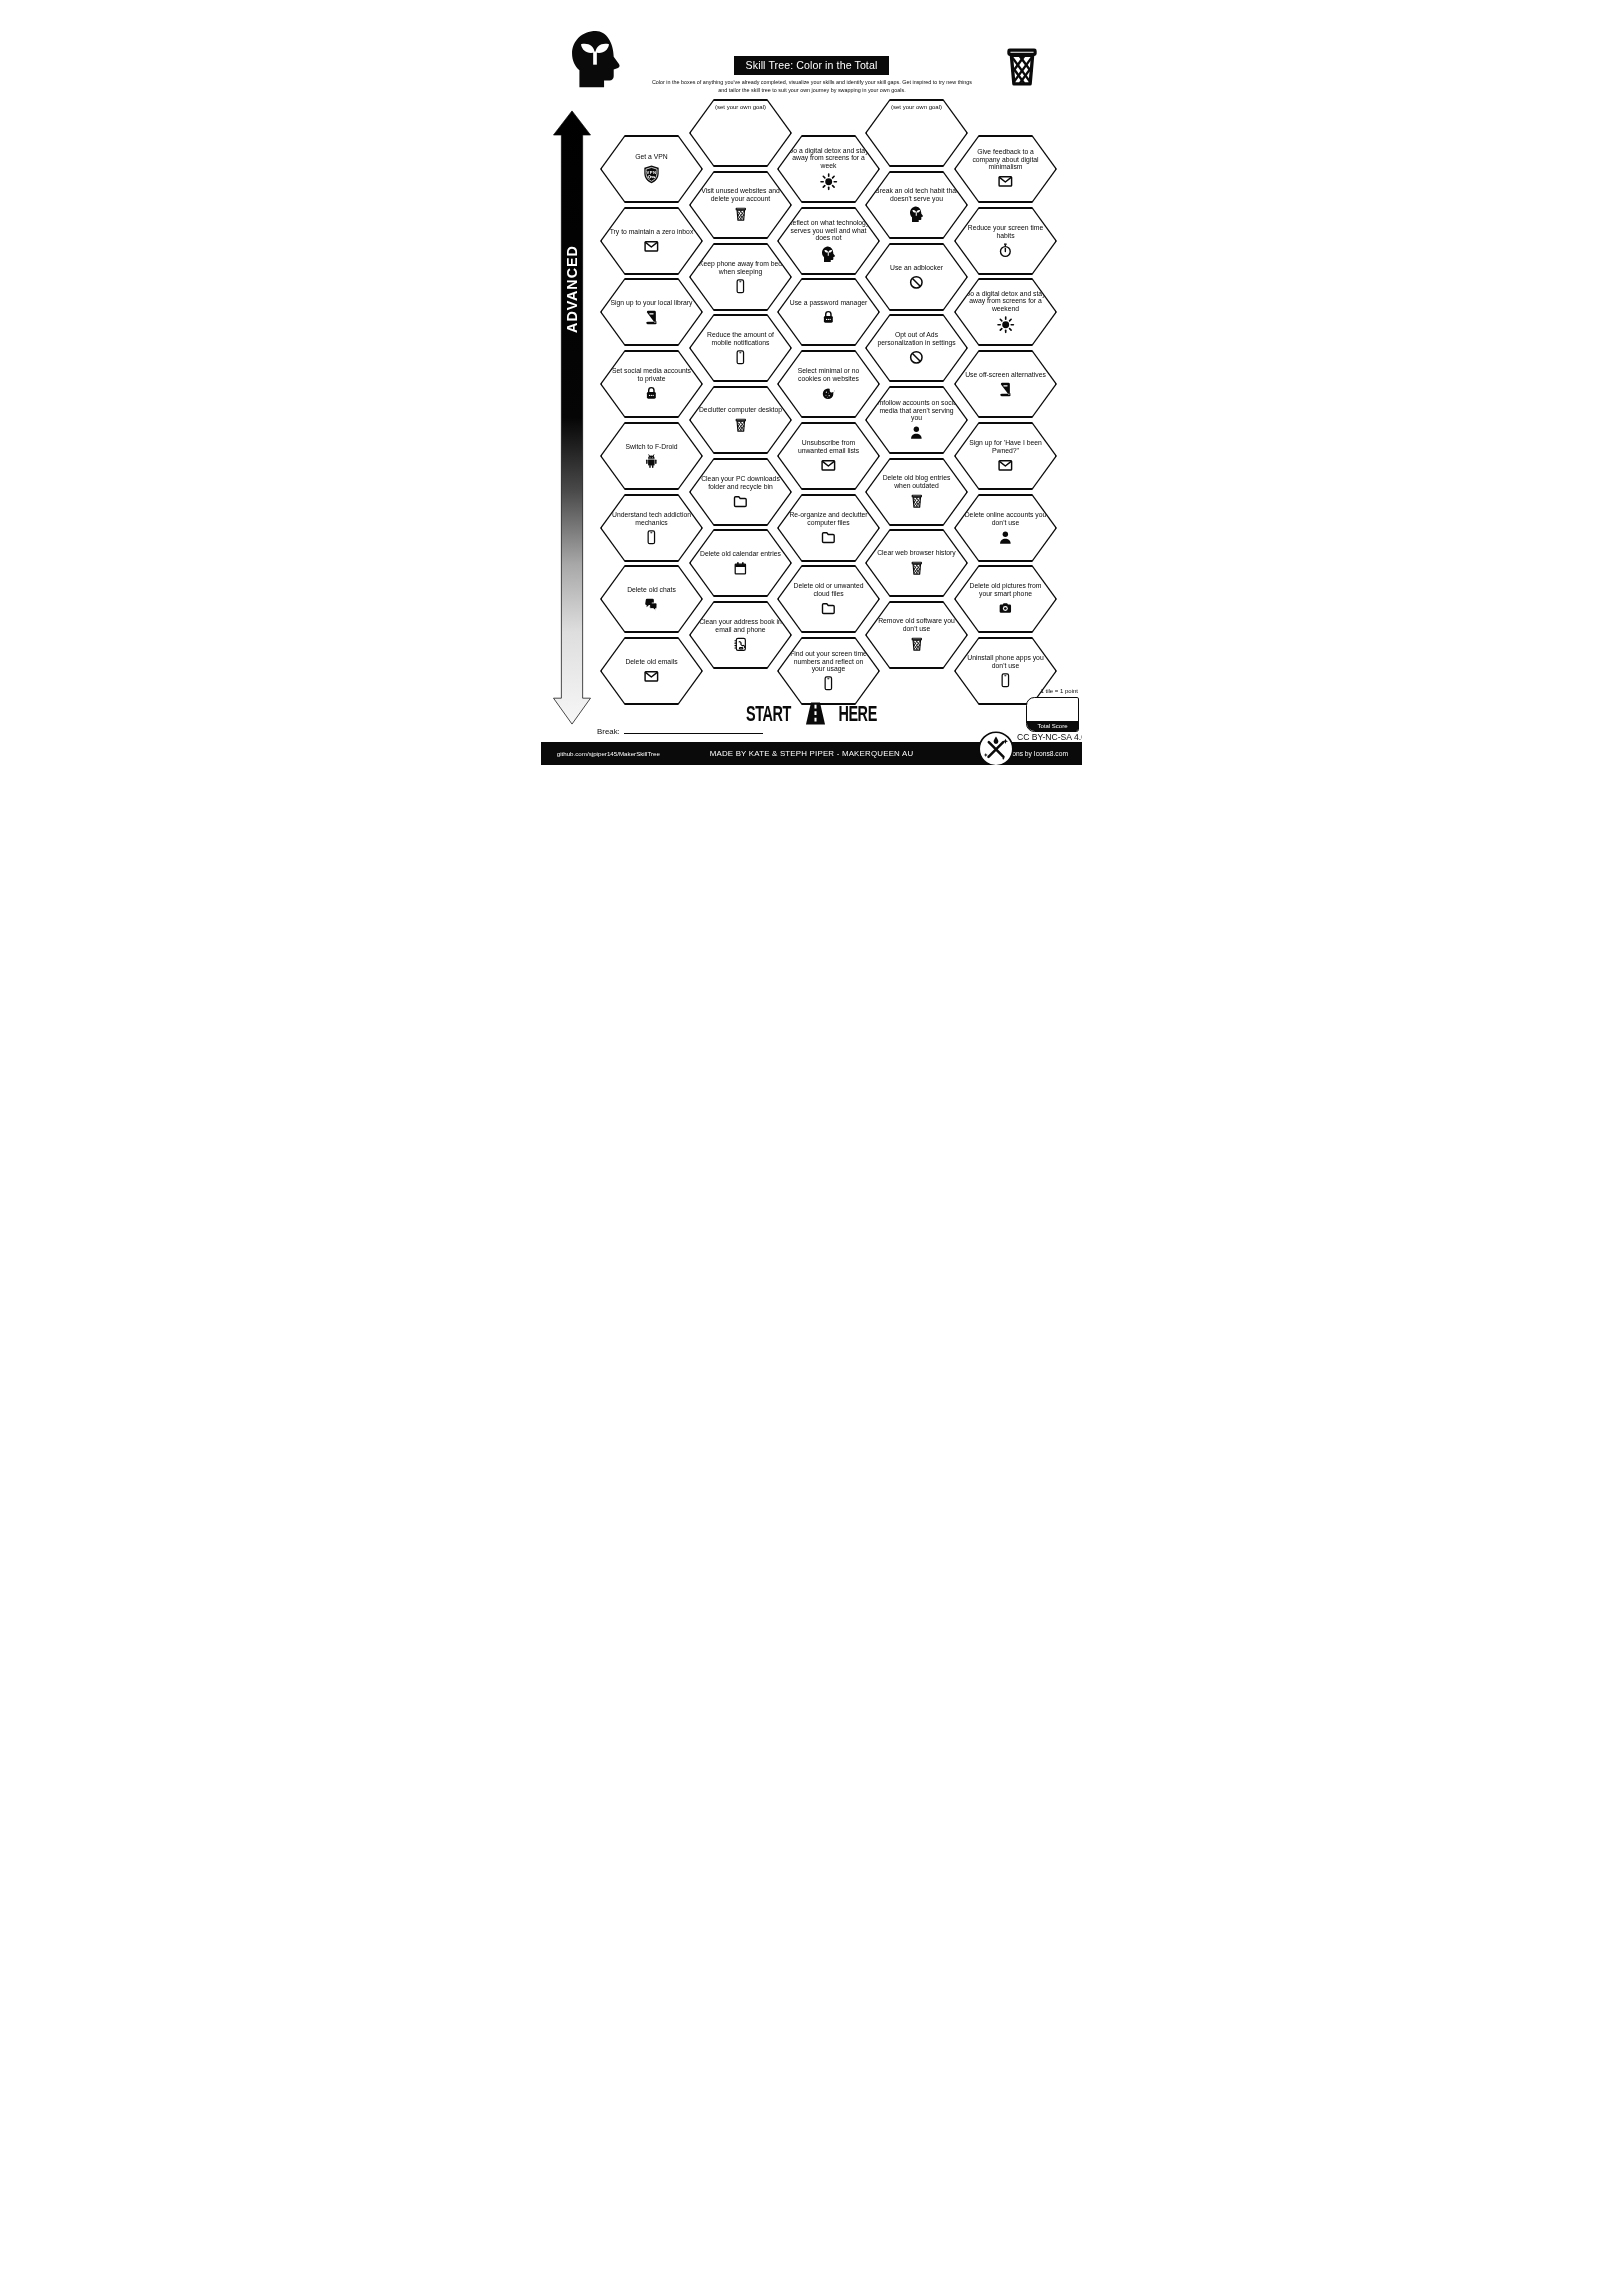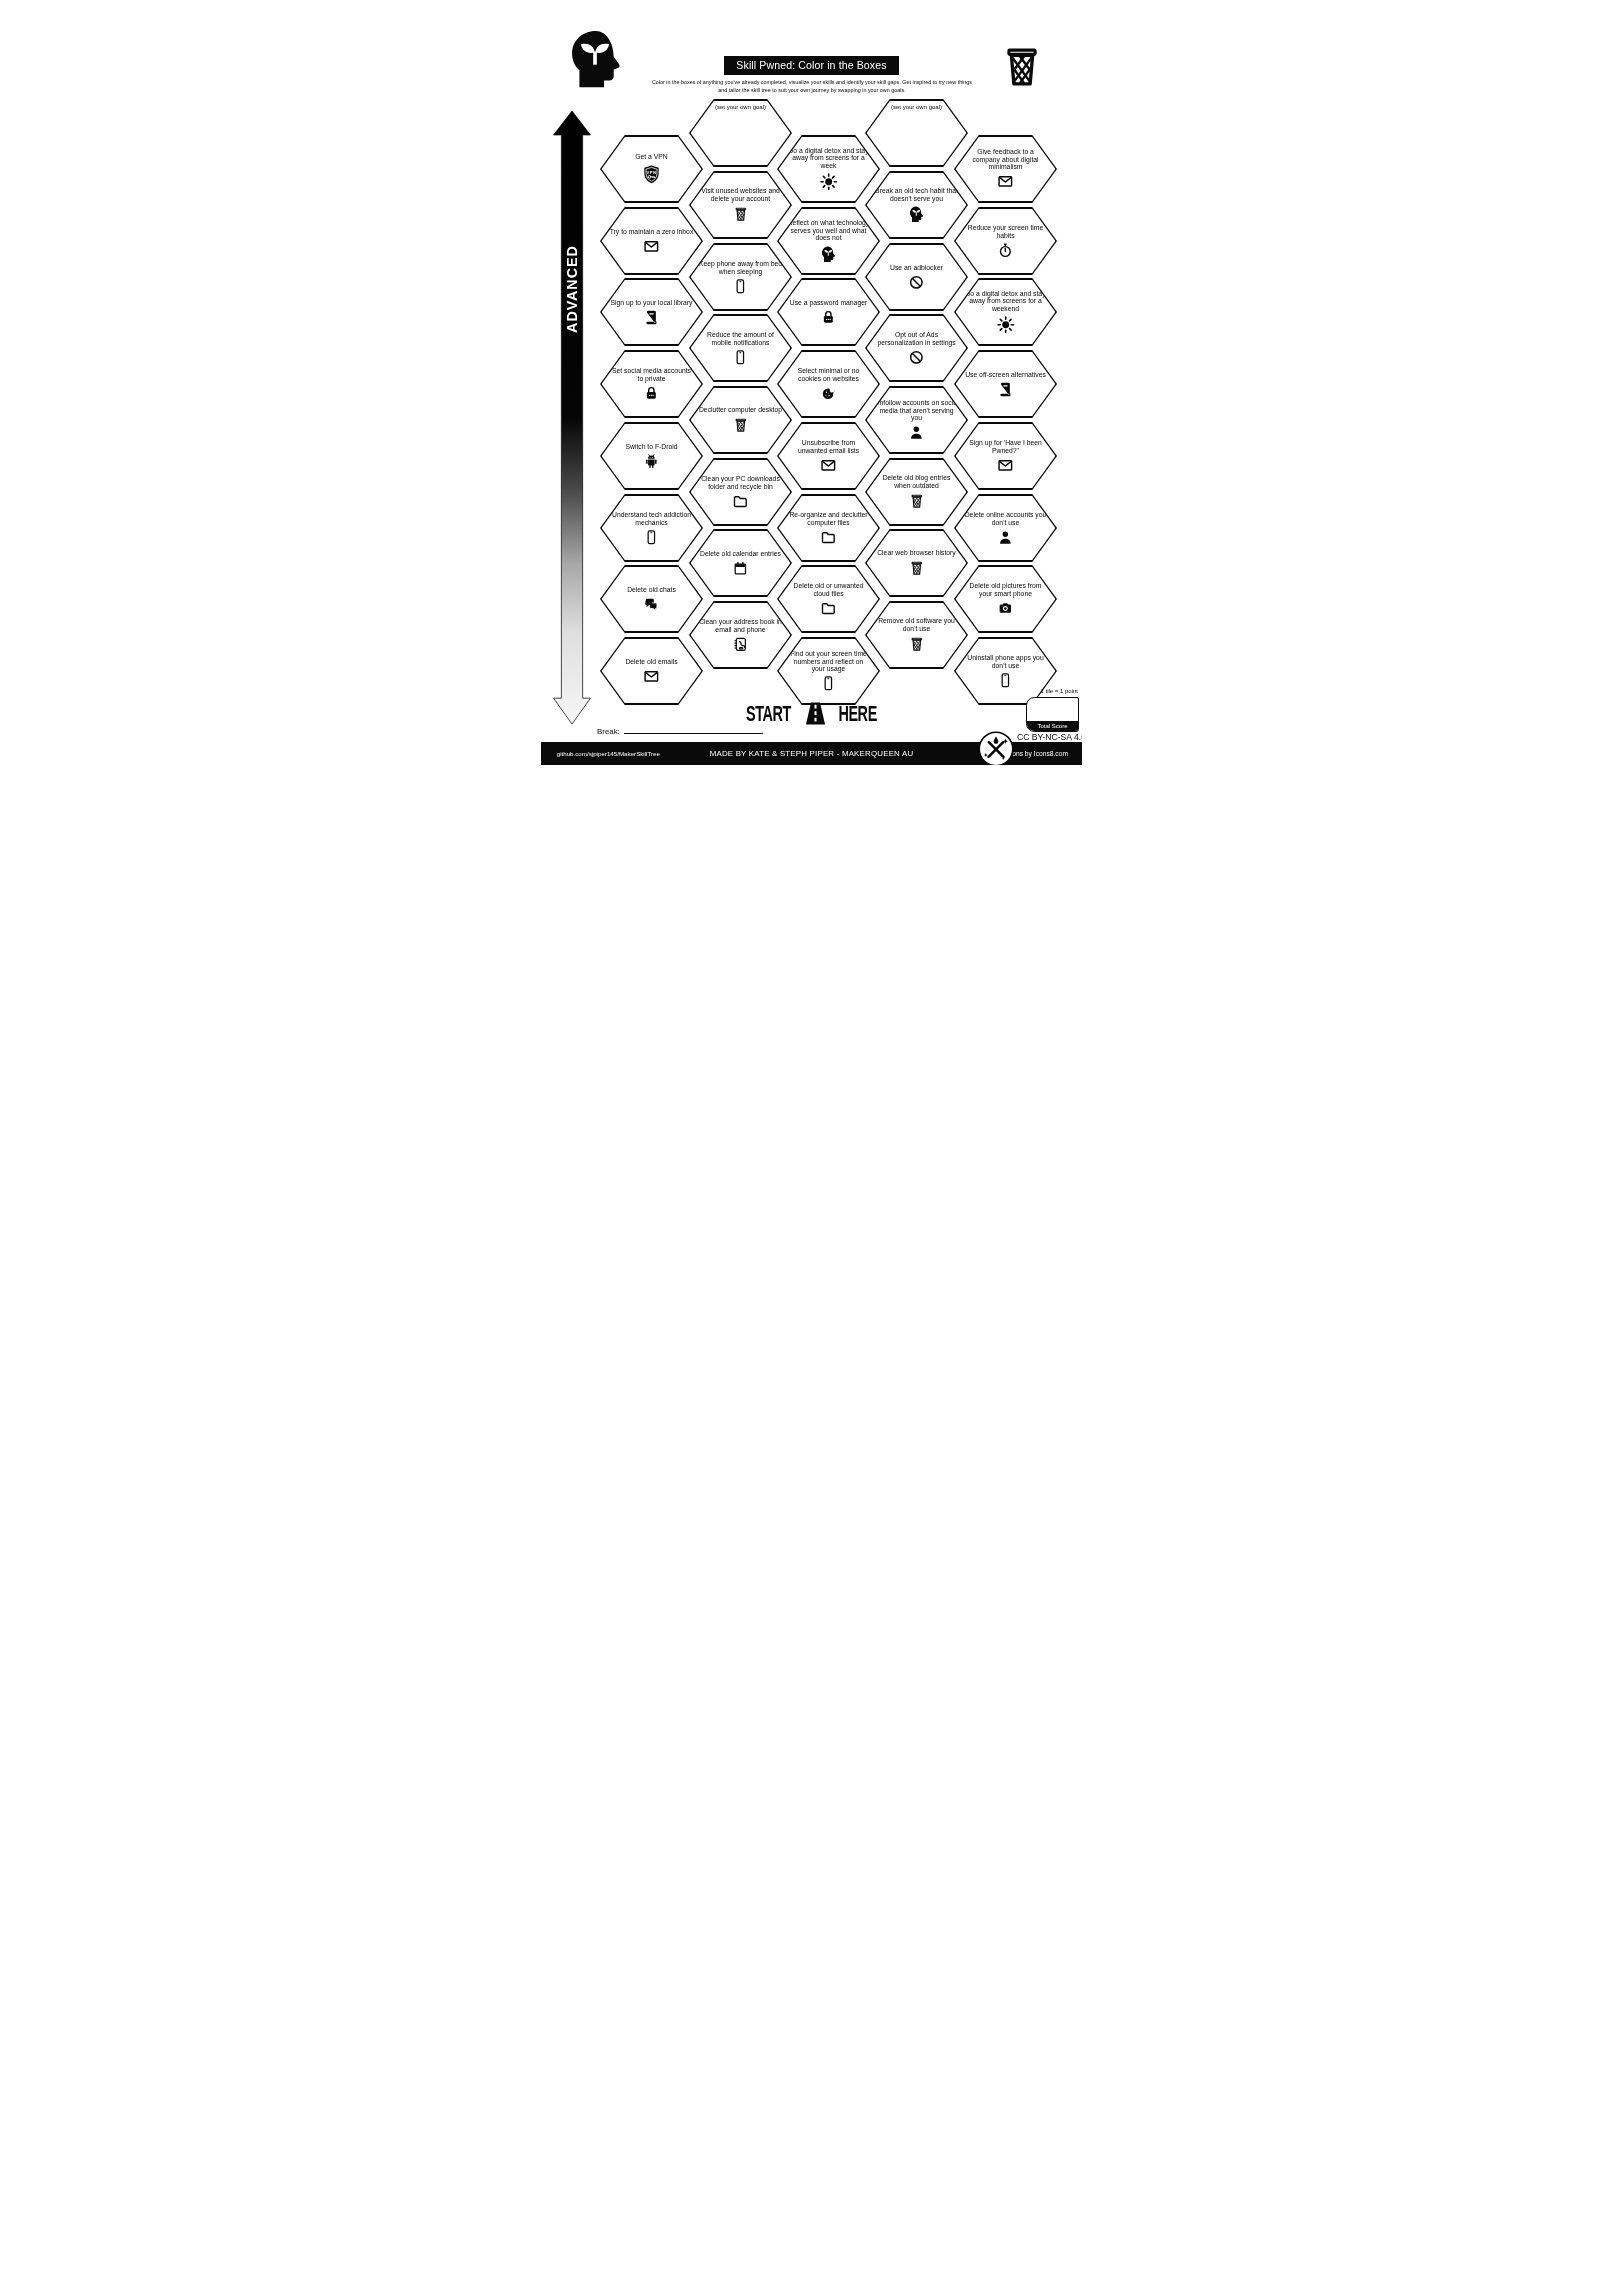--- a/index.html
+++ b/index.html
@@ -87,21 +87,21 @@
         <g stroke="#0a0a0a" stroke-width="1.15">
           <line x1="7.4" y1="8" x2="15.7" y2="19.4"></line>
           <line x1="7.8" y1="13" x2="13" y2="20.2"></line>
           <line x1="10.9" y1="7.2" x2="16.6" y2="15"></line>
           <line x1="16.6" y1="8" x2="8.3" y2="19.4"></line>
           <line x1="16.2" y1="13" x2="11" y2="20.2"></line>
           <line x1="13.1" y1="7.2" x2="7.4" y2="15"></line>
         </g>
       </svg></div>
   <div id="subtitle-wrap">
-    <span id="subtitle-box">Skill Pwned: Color in the Boxes</span>
+    <span id="subtitle-box">Skill Tree: Color in the Total</span>
   </div>
   <div id="description">Color in the boxes of anything you've already completed, visualize your skills and identify your skill gaps.  Get inspired to try new things and tailor the skill tree to suit your own journey by swapping in your own goals.</div>
 
   <div id="level-arrow">
     <svg width="38" height="615" viewBox="0 0 82 1330">
       <defs>
         <linearGradient id="arrowGrad" x1="0" y1="0" x2="0" y2="1">
           <stop offset="0" stop-color="#000"></stop>
             <stop offset="0.5" stop-color="#050505"></stop>
           <stop offset="0.62" stop-color="#4a4a4a"></stop>

